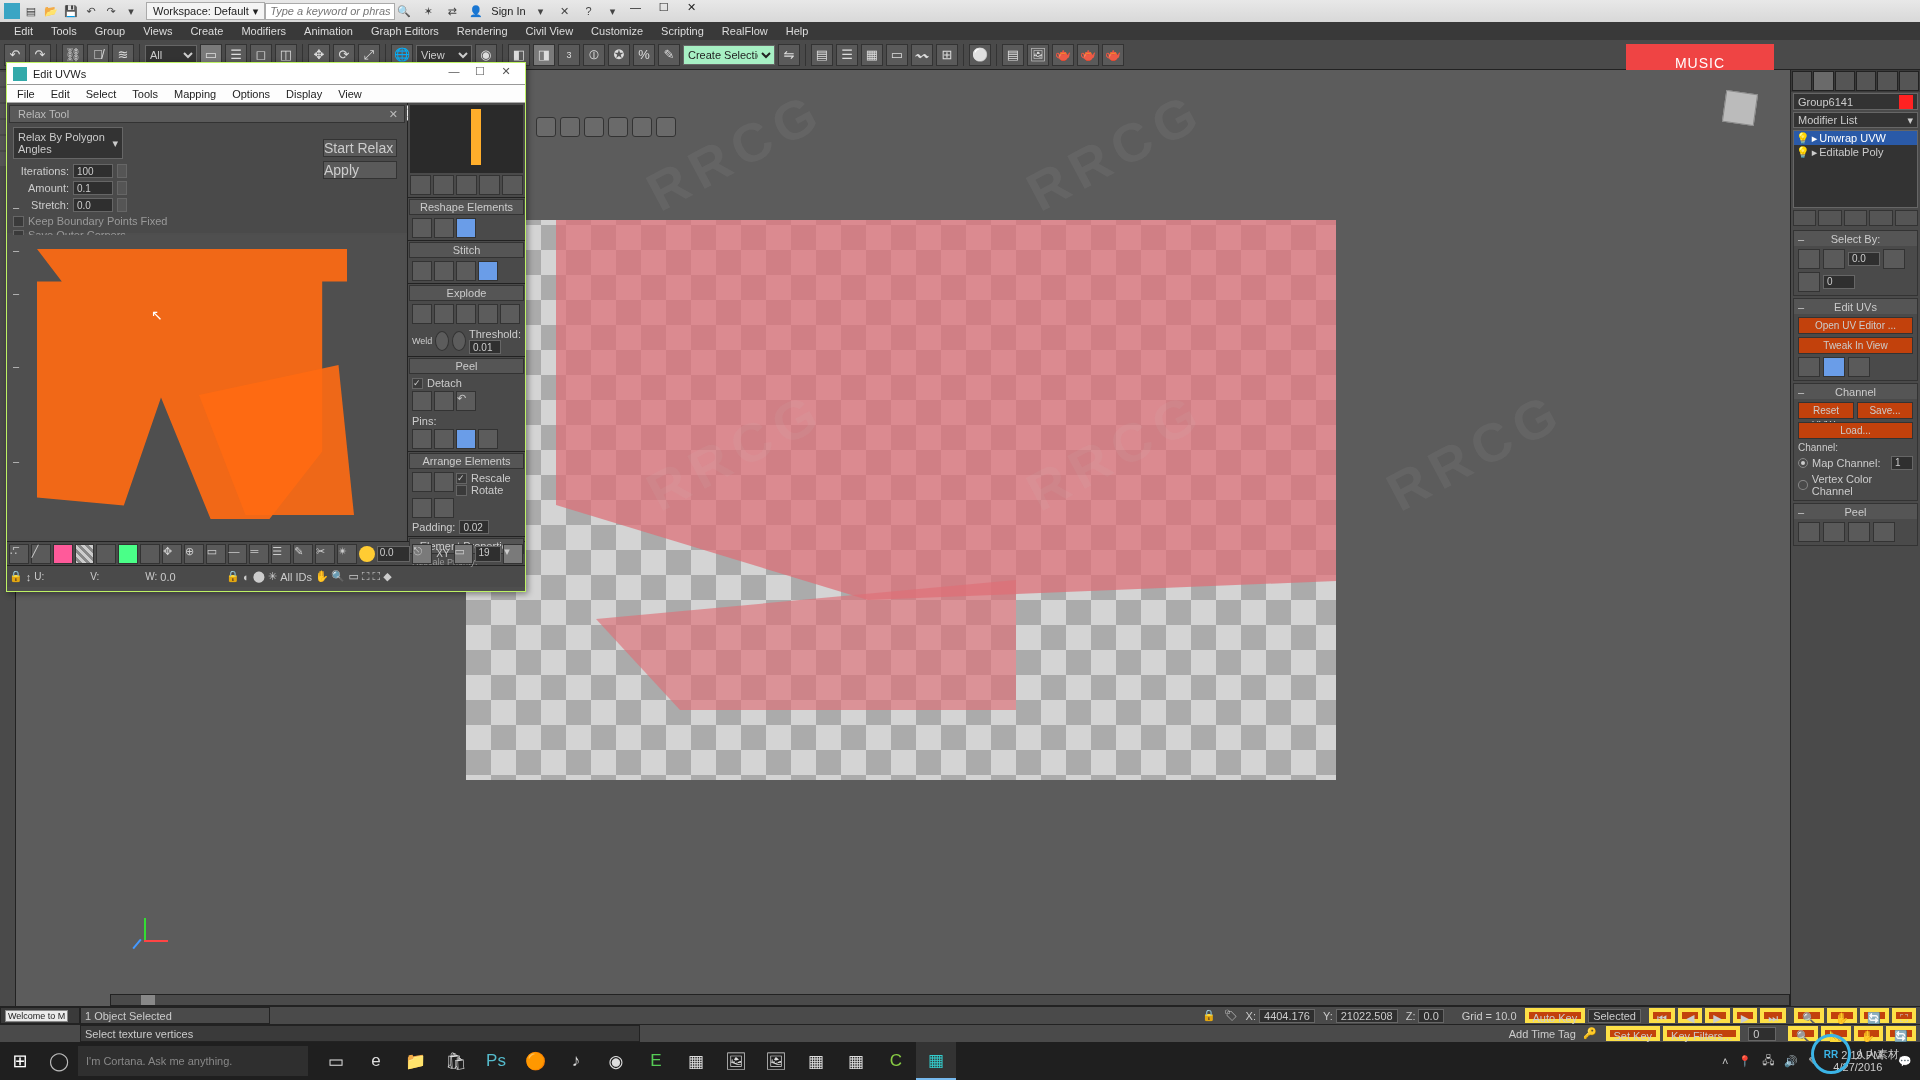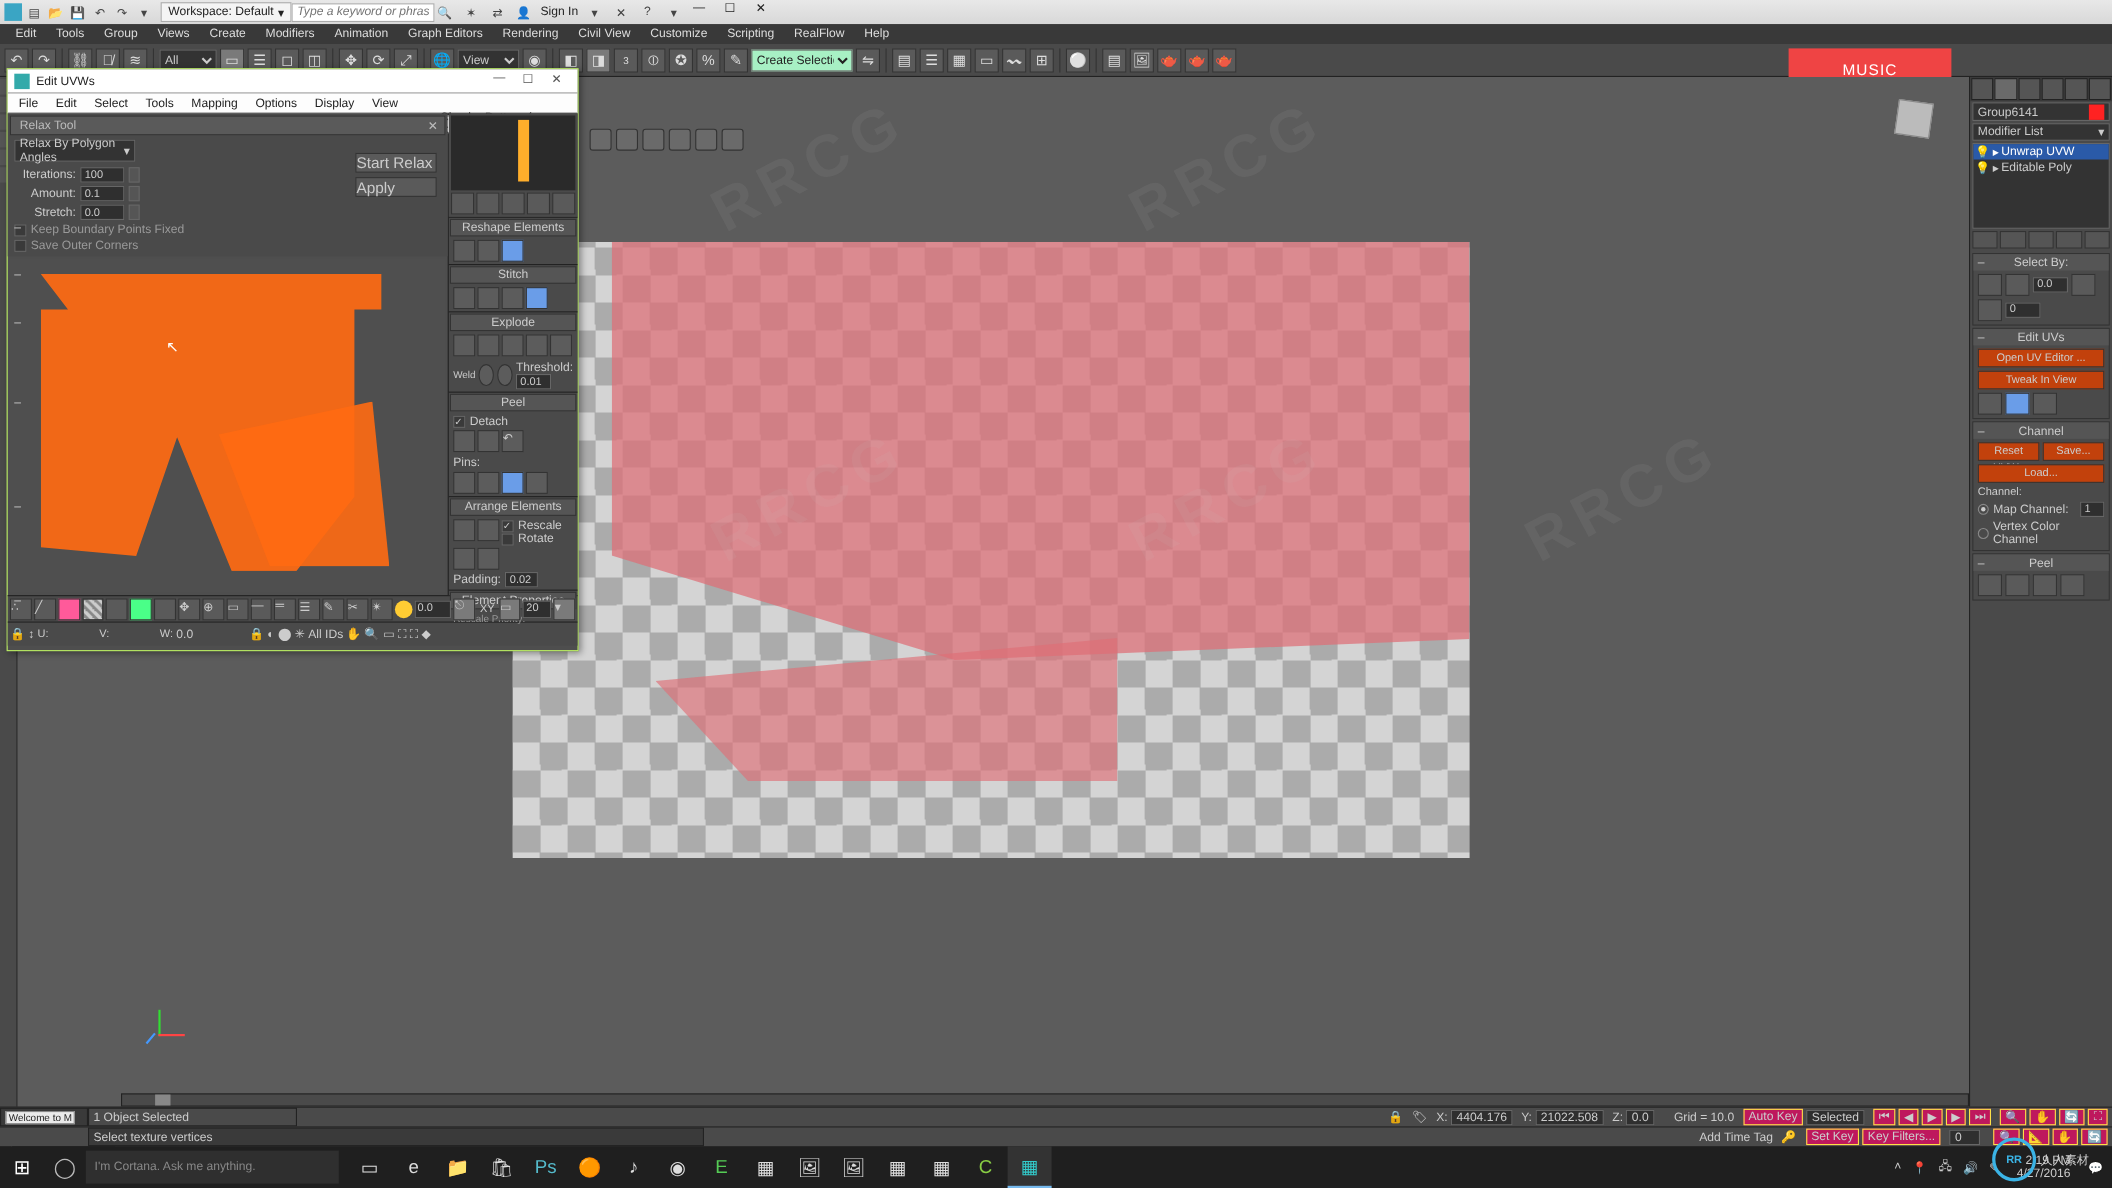--- a/index.html
+++ b/index.html
@@ -59,21 +59,21 @@
 .uvwin-title .wbtn { width: 26px; height: 18px; text-align: center; color: #555; }
 .uvwin-menu { height: 18px; background: #fdfdfd; color: #222; display: flex; padding: 0 6px; gap: 8px; align-items: center; border-bottom: 1px solid #aaa; }
 .uvwin-menu span { padding: 2px 4px; }
 .uvwin-body { display: flex; height: calc(100% - 90px); }
 .uvwin-left { width: 400px; display: flex; flex-direction: column; }
 .uvwin-right { width: 118px; background: #4a4a4a; border-left: 1px solid #222; display: flex; flex-direction: column; }
 
 .relax-panel { height: 130px; background: #4a4a4a; padding: 2px; position: relative; }
 .relax-title { height: 18px; background: #5a5a5a; border: 1px solid #333; display: flex; align-items: center; padding: 0 8px; color: #bbb; position: relative; }
 .relax-title .x { position: absolute; right: 6px; }
-.relax-combo { width: 110px; height: 20px; background: #333; border: 1px solid #666; margin: 4px; font-size: 10px; display: flex; align-items: center; padding: 0 4px; justify-content: space-between; }
+.relax-combo { width: 110px; height: 32px; background: #333; border: 1px solid #666; margin: 4px; font-size: 10px; display: flex; align-items: center; padding: 0 4px; justify-content: space-between; }
 .relax-row { display: flex; align-items: center; height: 16px; margin: 1px 4px; font-size: 10px; gap: 4px; }
 .relax-row label { width: 56px; text-align: right; color: #ccc; }
 .spinner { width: 40px; height: 14px; background: #2f2f2f; border: 1px solid #666; display: flex; align-items: center; padding: 0 3px; font-size: 10px; }
 .spinner-arrows { width: 10px; height: 14px; background: #555; border: 1px solid #666; }
 .relax-btn { position: absolute; right: 10px; width: 74px; height: 18px; background: #5a5a5a; border: 1px solid #333; text-align: left; line-height: 16px; font-size: 14px; }
 .relax-chk { display: flex; align-items: center; gap: 4px; margin: 2px 4px; font-size: 10px; color: #999; }
 .relax-chk .box { width: 11px; height: 11px; border: 1px solid #666; background: #3a3a3a; }
 
 .uv-canvas { flex: 1; background: #4f4f4f; position: relative; margin: 2px; }
 .uv-canvas .uvmesh { position: absolute; left: 28px; top: 14px; width: 310px; height: 270px; background: #ff6a12; opacity: 0.92; clip-path: polygon(0 0,100% 0,100% 12%,92% 12%,92% 75%,75% 100%,56% 100%,40% 55%,28% 95%,0 92%,0 12%,8% 12%); }
@@ -150,21 +150,21 @@
 .timeline-wrap { position: absolute; left: 110px; right: 130px; bottom: 56px; height: 30px; }
 .time-scrub { height: 12px; background: #4a4a4a; border: 1px solid #222; position: relative; }
 .time-scrub .handle { position: absolute; left: 30px; top: 0; width: 14px; height: 10px; background: #888; }
 .time-ruler { height: 18px; background: #3a3a3a; position: relative; color: #aaa; }
 .time-ruler .tick { position: absolute; bottom: 0; font-size: 9px; }
 .time-pos { position: absolute; left: 10px; bottom: 36px; width: 96px; height: 14px; background: #333; border: 1px solid #666; text-align: center; font-size: 10px; }
 .slider-left { position: absolute; left: 10px; bottom: 56px; width: 100px; height: 12px; background: #4a4a4a; border: 1px solid #222; }
 .slider-left .arrow { position: absolute; width: 12px; height: 10px; background: #888; border: 1px solid #444; }
 .animbar { position: absolute; left: 0; right: 0; bottom: 20px; height: 18px; background: #4a4a4a; border-top: 1px solid #222; display: flex; align-items: center; font-size: 10px; }
 .animbar .seg { padding: 0 4px; display: flex; align-items: center; gap: 3px; height: 100%; }
-.animbar .btn { height: 15px; background: #be185d; border: 1px solid #fde047; padding: 0 4px; }
+.animbar .btn { height: 15px; background: #c2410c; border: 4px solid #fde047; padding: 0 4px; }
 .animbar .field { height: 14px; background: #2f2f2f; border: 1px solid #666; padding: 0 4px; }
 .prompt { position: absolute; left: 0; right: 0; bottom: 38px; height: 18px; display: flex; background: #4a4a4a; align-items: center; }
 
 
 .taskbar { position: absolute; left: 0; right: 0; bottom: 0; height: 38px; background: #1f1f1f; display: flex; align-items: center; }
 .taskbar .start { width: 40px; height: 38px; display: flex; align-items: center; justify-content: center; color: #fff; font-size: 18px; }
 .taskbar .cortana-ico { width: 38px; height: 38px; display: flex; align-items: center; justify-content: center; color: #bbb; font-size: 18px; }
 .taskbar .cortana { width: 230px; height: 30px; background: #2f2f2f; color: #888; padding: 0 8px; display: flex; align-items: center; margin-right: 8px; }
 .taskbar .tile { width: 40px; height: 38px; display: flex; align-items: center; justify-content: center; color: #ddd; font-size: 17px; }
 .taskbar .tile.active { border-bottom: 2px solid #76b9ed; background: #333; }
@@ -530,21 +530,21 @@
     <span class="b">═</span>
     <span class="b">☰</span>
     <span class="b">✎</span>
     <span class="b">✂</span>
     <span class="b">✴</span>
     <span class="dot"></span>
     <span class="sp">0.0</span>
     <span class="b d">⎋</span>
     <span style="font-size:10px;margin:0 2px">XY</span>
     <span class="b d">▭</span>
-    <span class="sp" style="width:26px">20</span>
+    <span class="sp" style="width:26px">19</span>
     <span class="b d">▾</span>
   </div>
   <div class="uv-btmbar2">
     <span class="b">🔒</span>
     <span class="b">↕</span>
     <label>U:</label>
     <span class="sp" style="width:40px"></span>
     <label>V:</label>
     <span class="sp" style="width:40px"></span>
     <label>W:</label>

